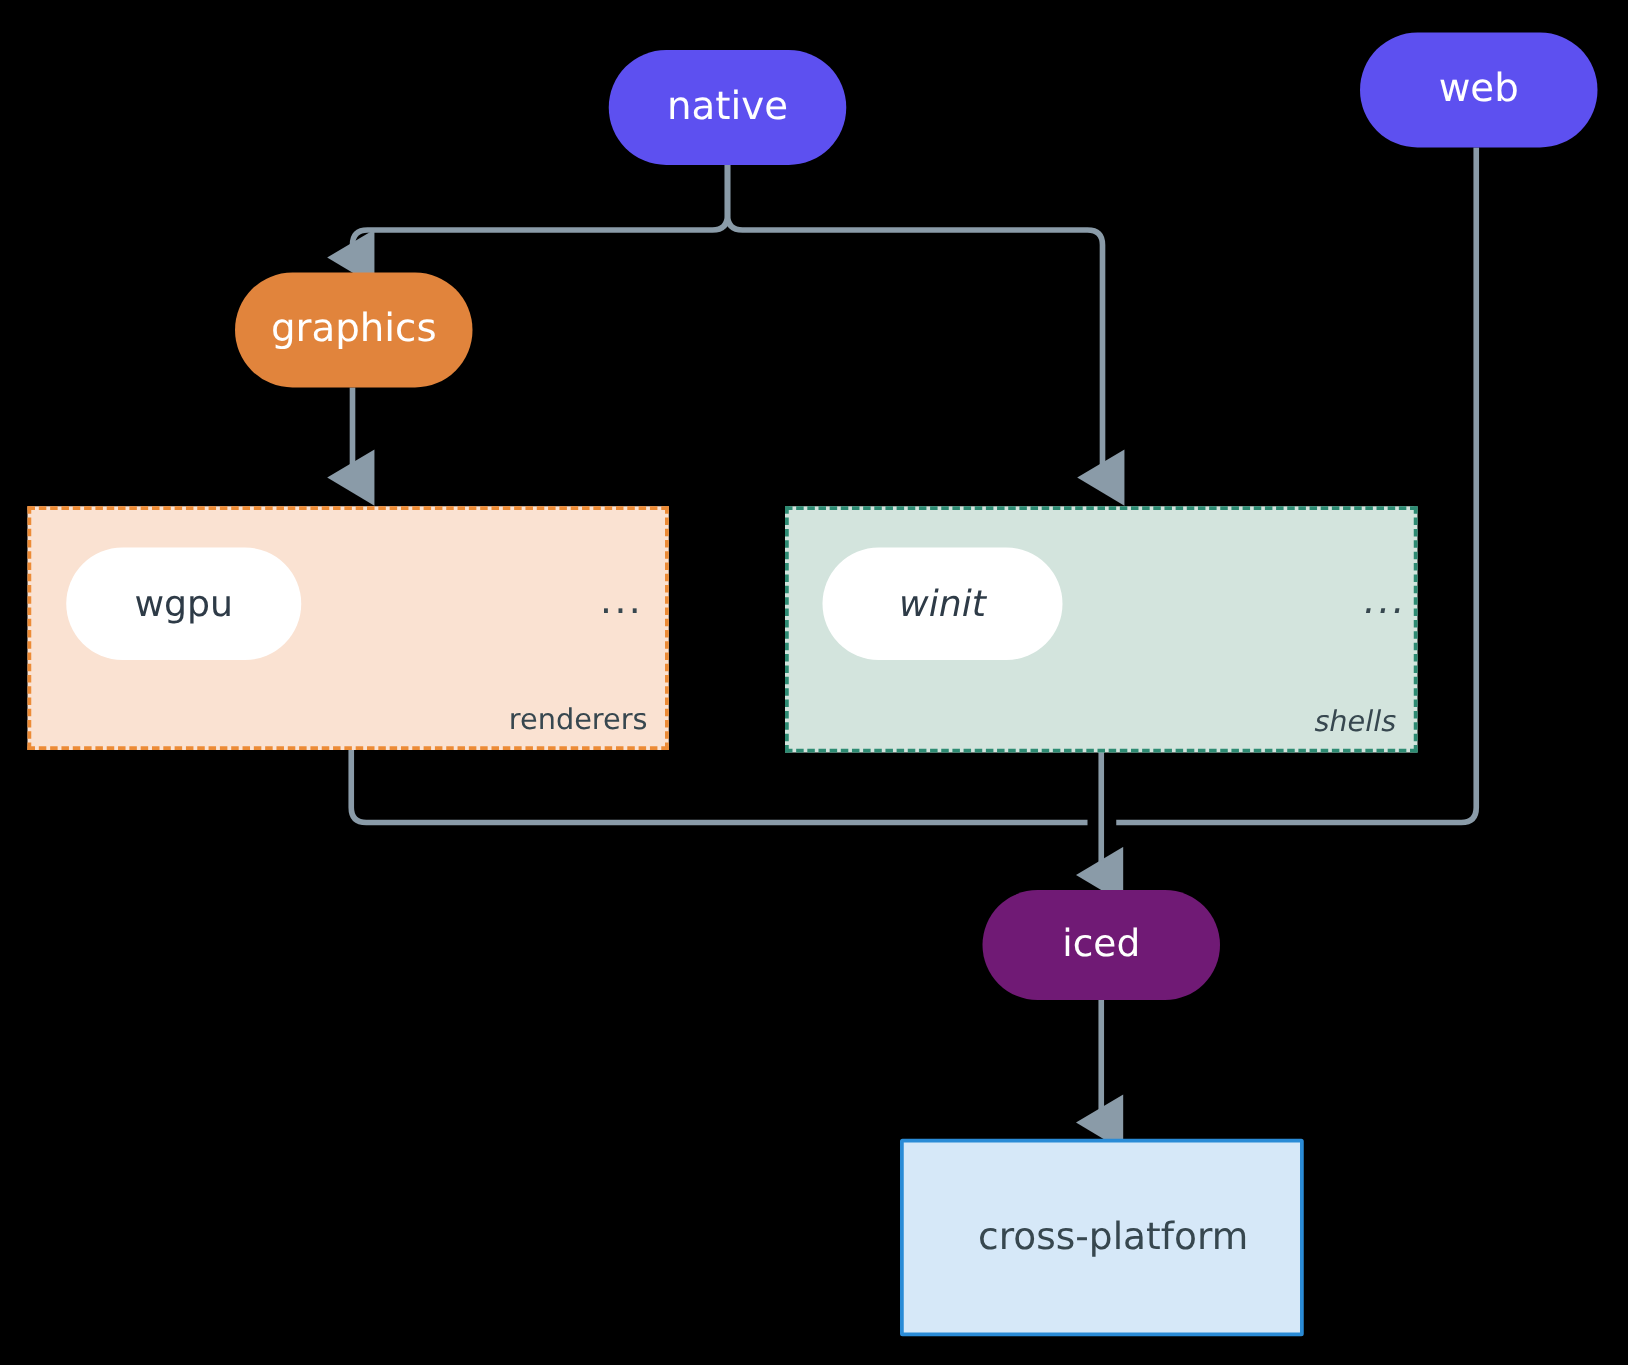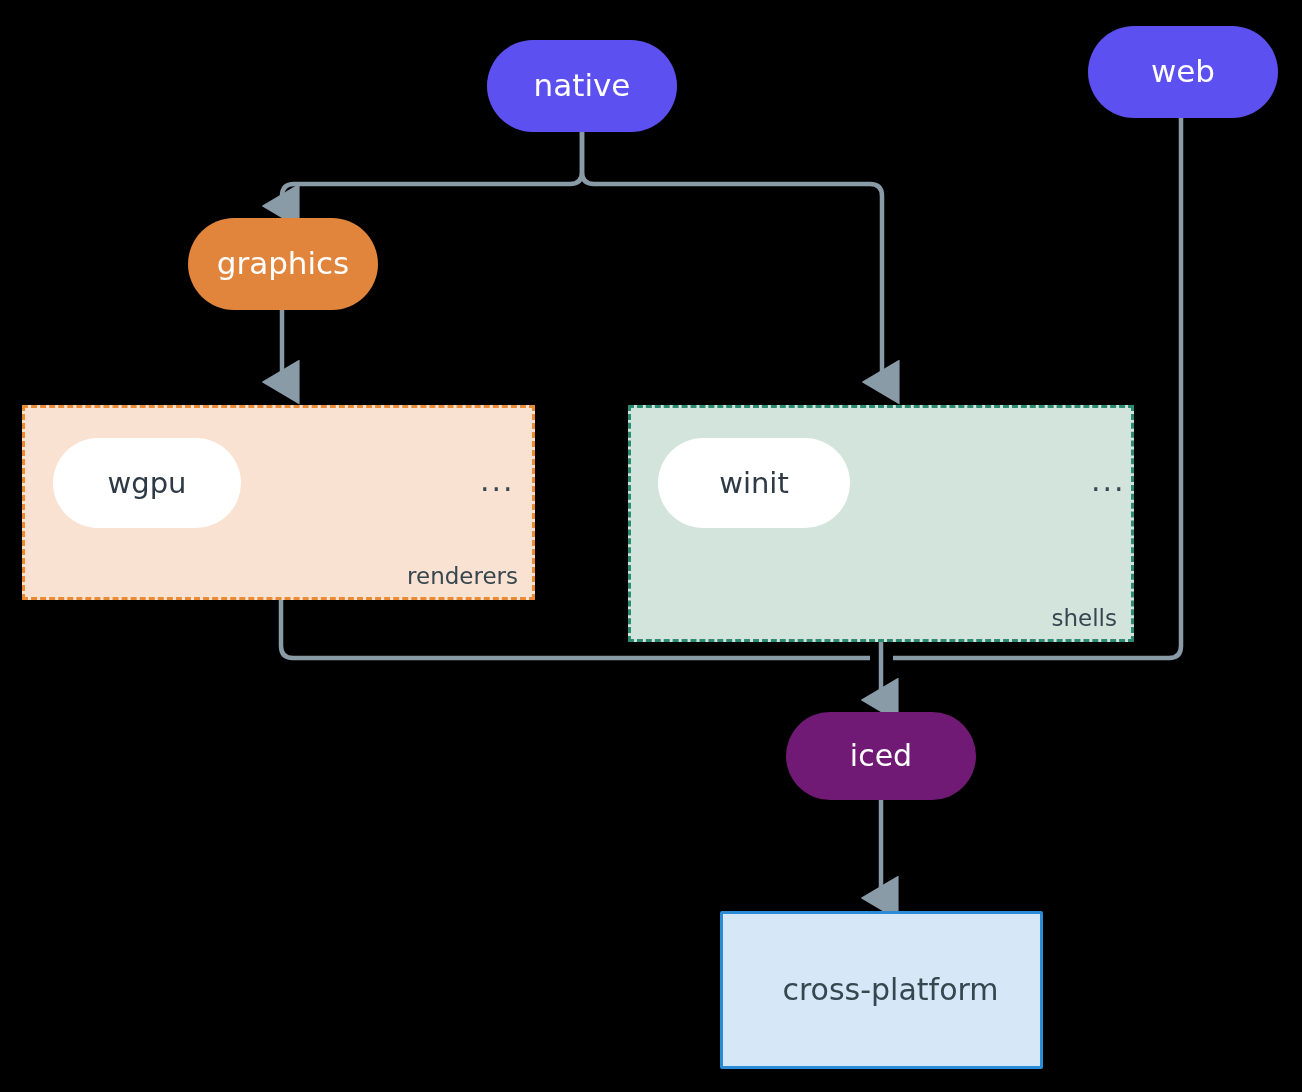--- a/index.html
+++ b/index.html
@@ -84,23 +84,24 @@
   .group {
     position: absolute;
     box-sizing: border-box;
   }
   #group-renderers {
     left: 22px; top: 405px; width: 513px; height: 195px;
     background: #fae2d2;
     border: 3px dashed #ec8b36;
   }
   #group-shells {
-    left: 628px; top: 405px; width: 506px; height: 237px;
+    left: 628px; top: 405px; width: 506px; height: 197px;
     background: #d3e4dd;
     border: 3px dashed #2e8b73;
+    font-style: italic;
   }
   .group-label {
     position: absolute;
     right: 14px;
     bottom: 8px;
     font-size: 23px;
     color: #37474f;
     white-space: nowrap;
   }
 

